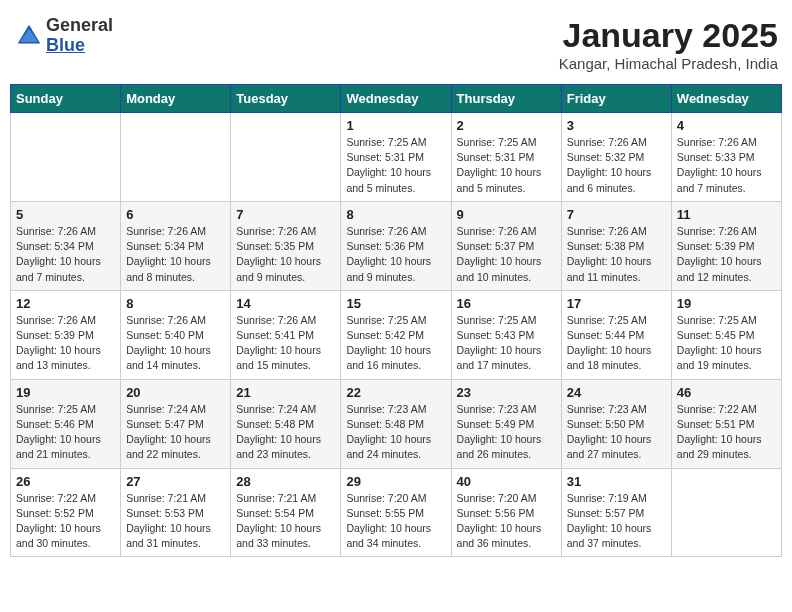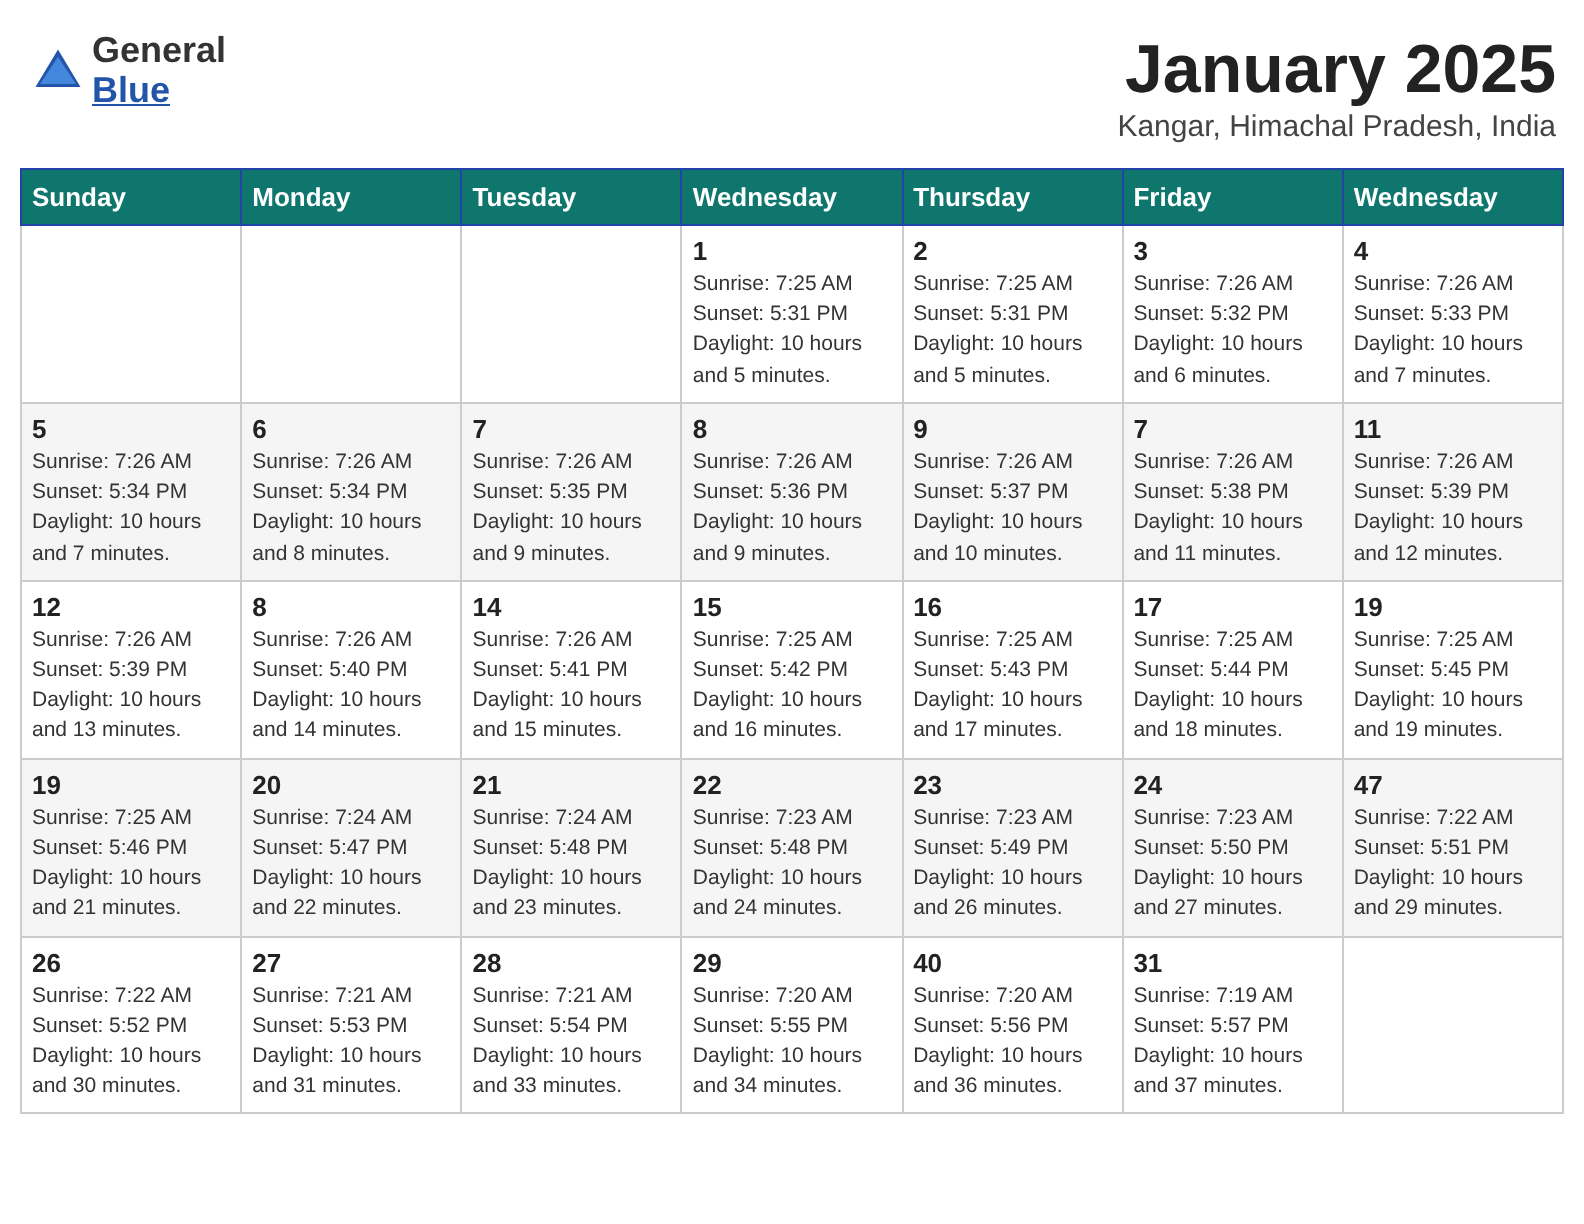--- a/index.html
+++ b/index.html
@@ -307,21 +307,21 @@
 and 26 minutes.</div>
         </td>
         <td>
           <div class="day-num">24</div>
           <div class="day-info" style="white-space: pre-line;">Sunrise: 7:23 AM
 Sunset: 5:50 PM
 Daylight: 10 hours
 and 27 minutes.</div>
         </td>
         <td>
-          <div class="day-num">47</div>
+          <div class="day-num">46</div>
           <div class="day-info" style="white-space: pre-line;">Sunrise: 7:22 AM
 Sunset: 5:51 PM
 Daylight: 10 hours
 and 29 minutes.</div>
         </td>
       </tr>
       <tr>
         <td>
           <div class="day-num">26</div>
           <div class="day-info" style="white-space: pre-line;">Sunrise: 7:22 AM

